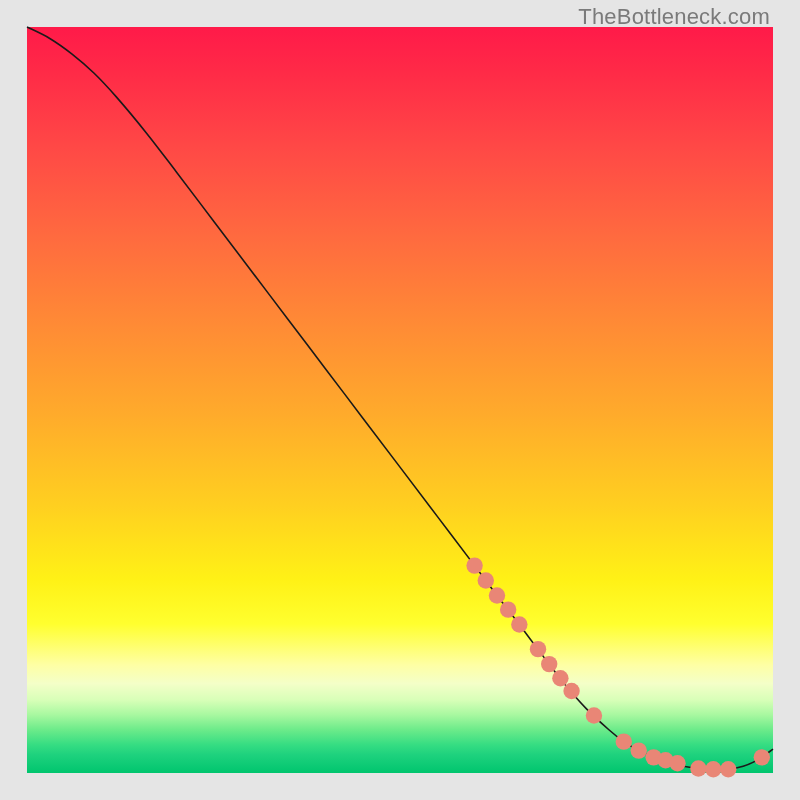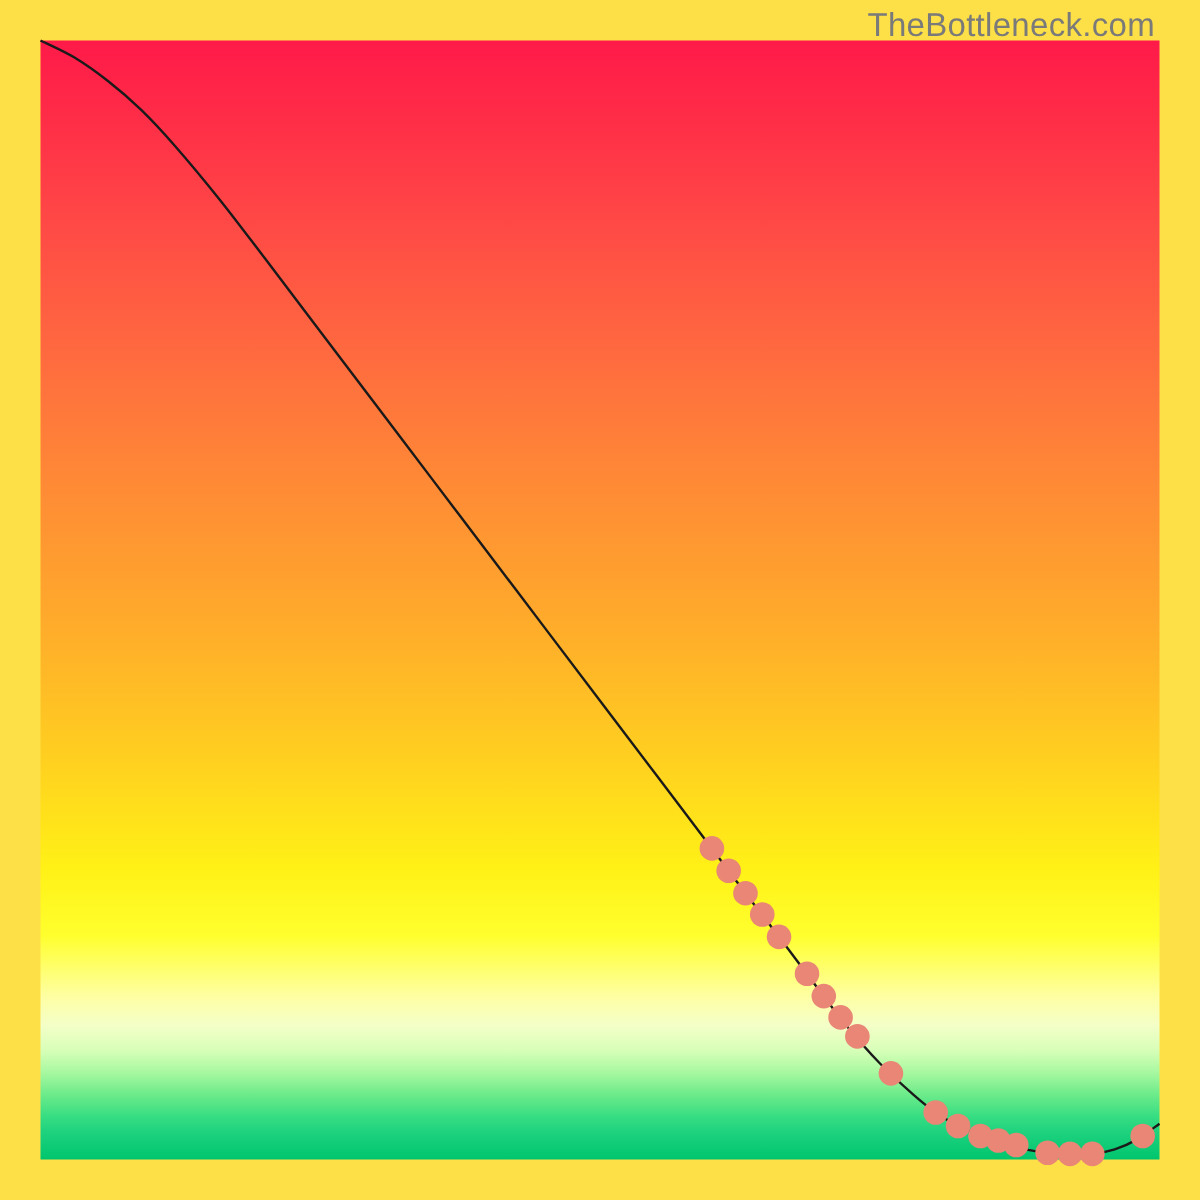--- a/index.html
+++ b/index.html
@@ -8,21 +8,21 @@
     width: 800px;
     height: 800px;
     background: #000;
     overflow: hidden;
     font-family: Arial, Helvetica, sans-serif;
   }
   .frame {
     position: relative;
     width: 800px;
     height: 800px;
-    background: #fde047;
+    background: #e5e5e5;
   }
   .plot {
     position: absolute;
     left: 27px;
     top: 27px;
     width: 746px;
     height: 746px;
     
     background: linear-gradient(to bottom,
       #ff1a49 0%,

